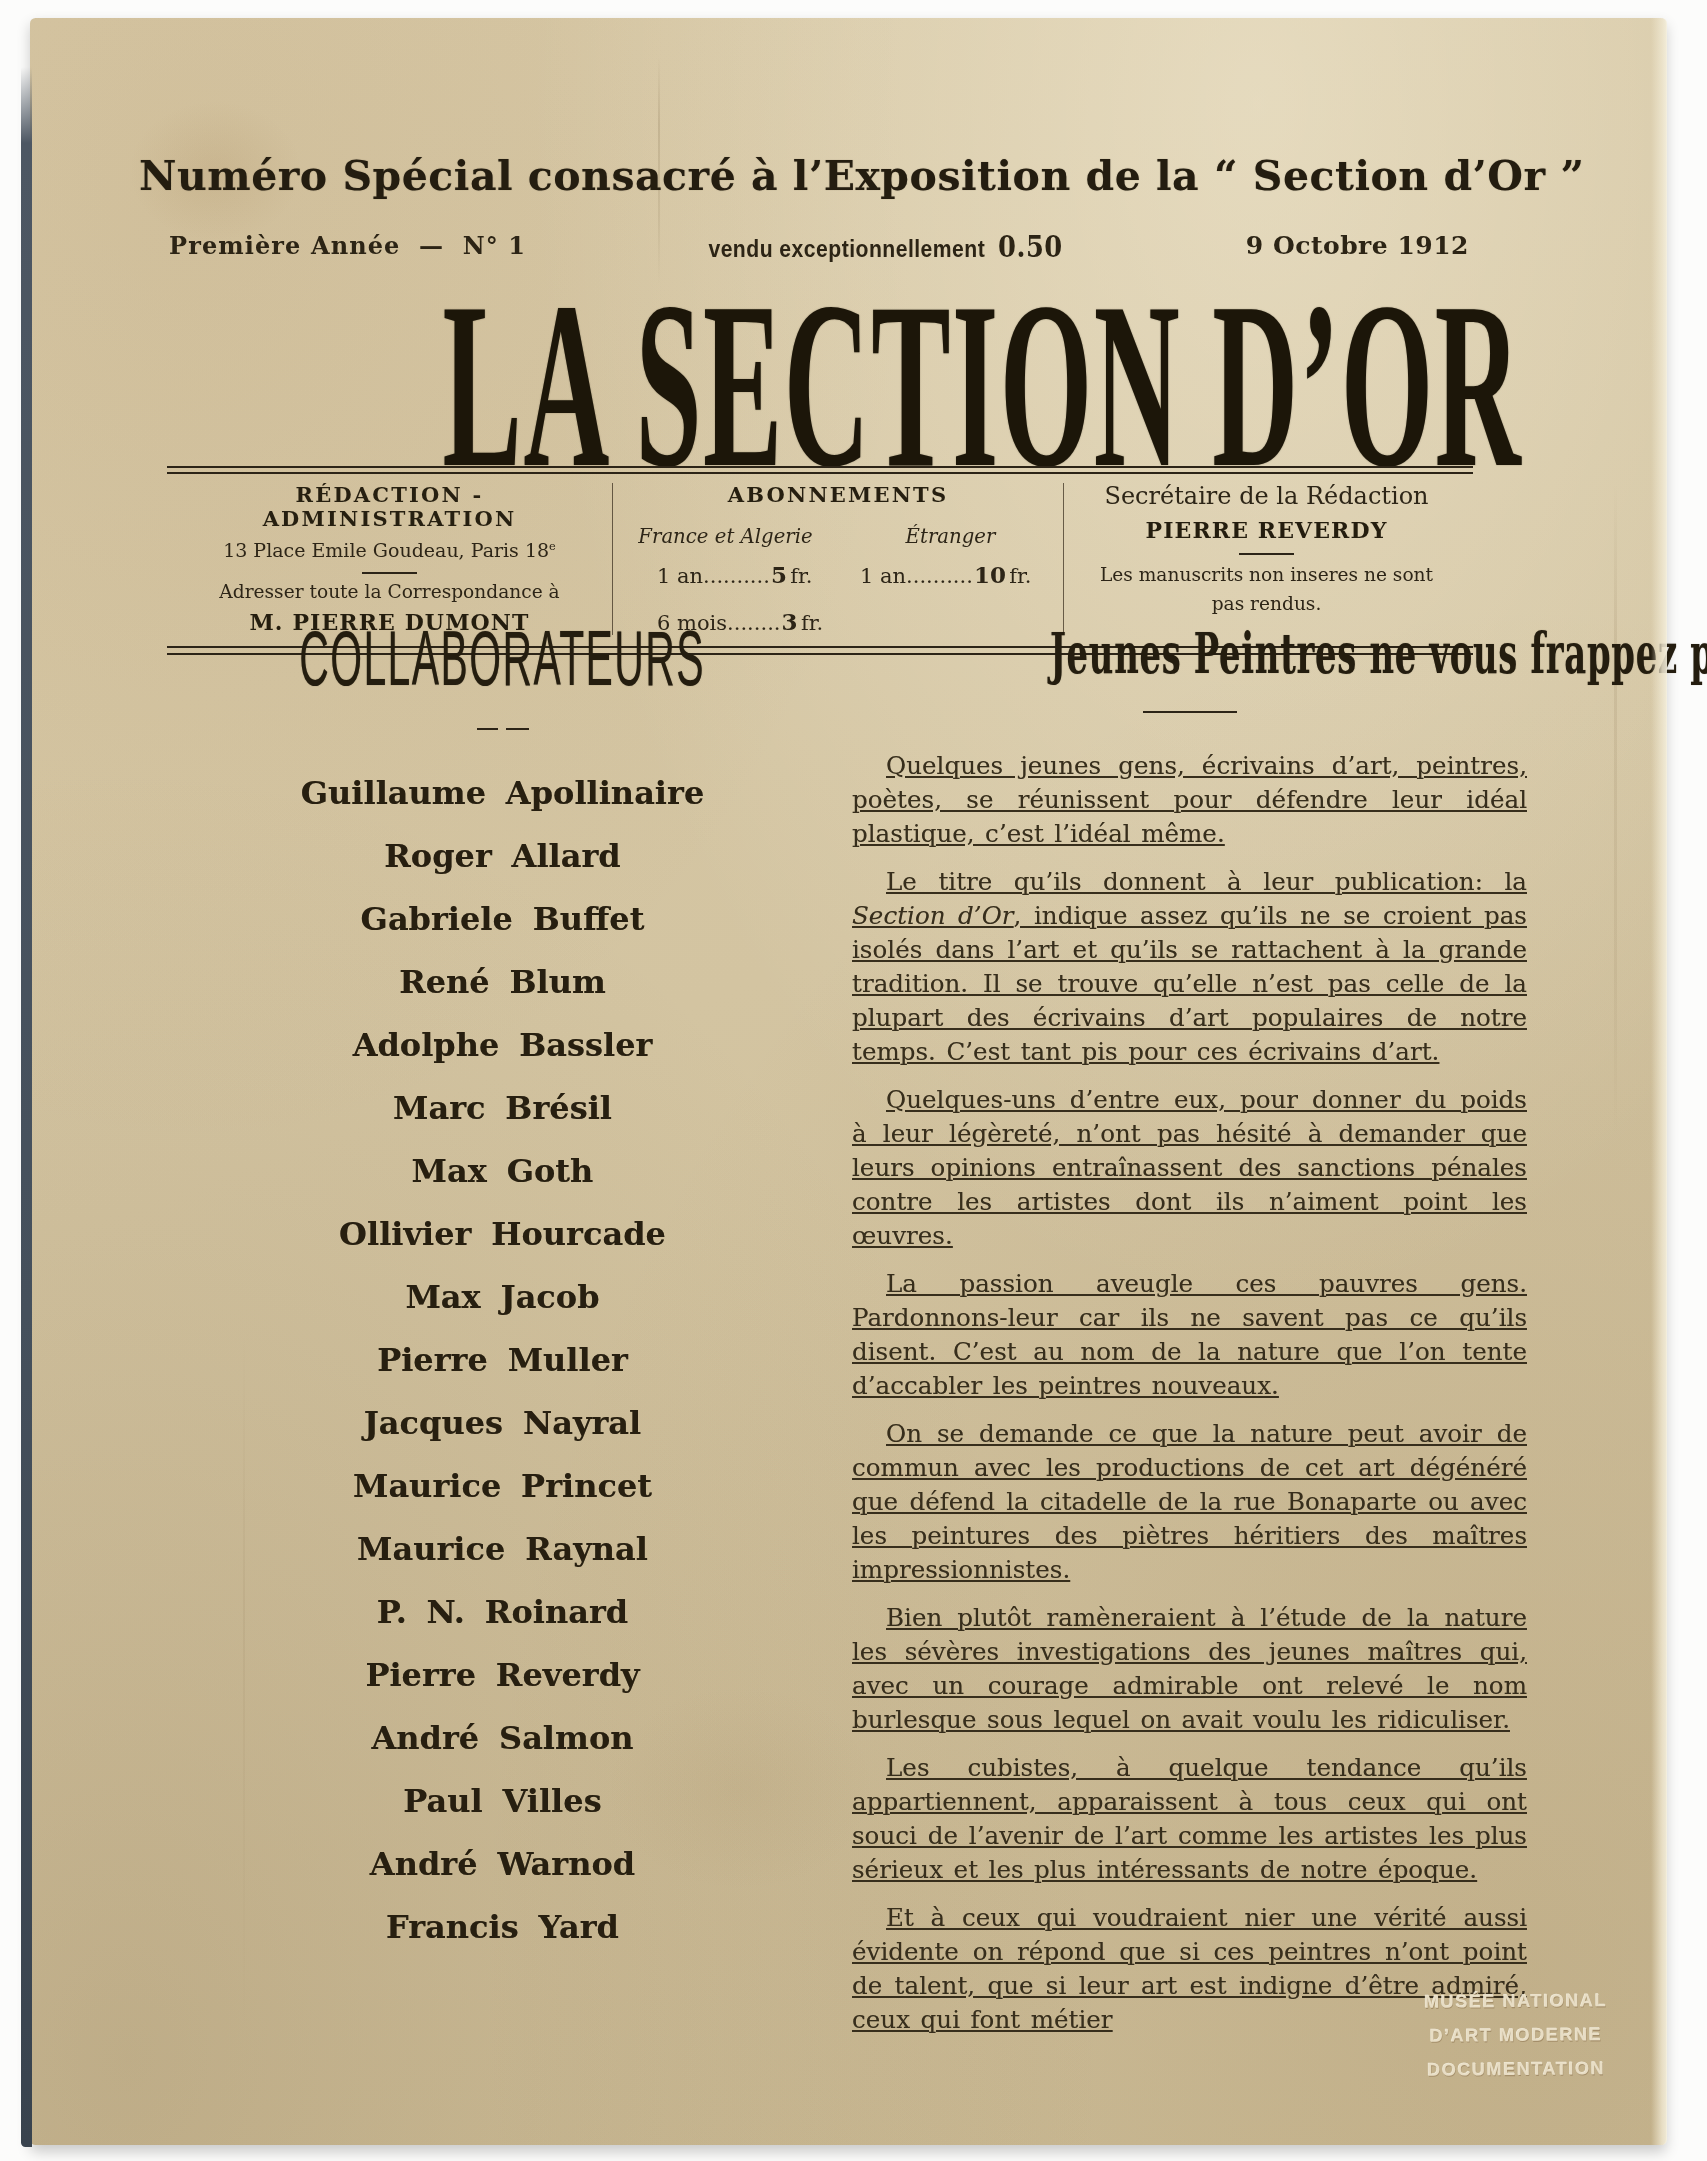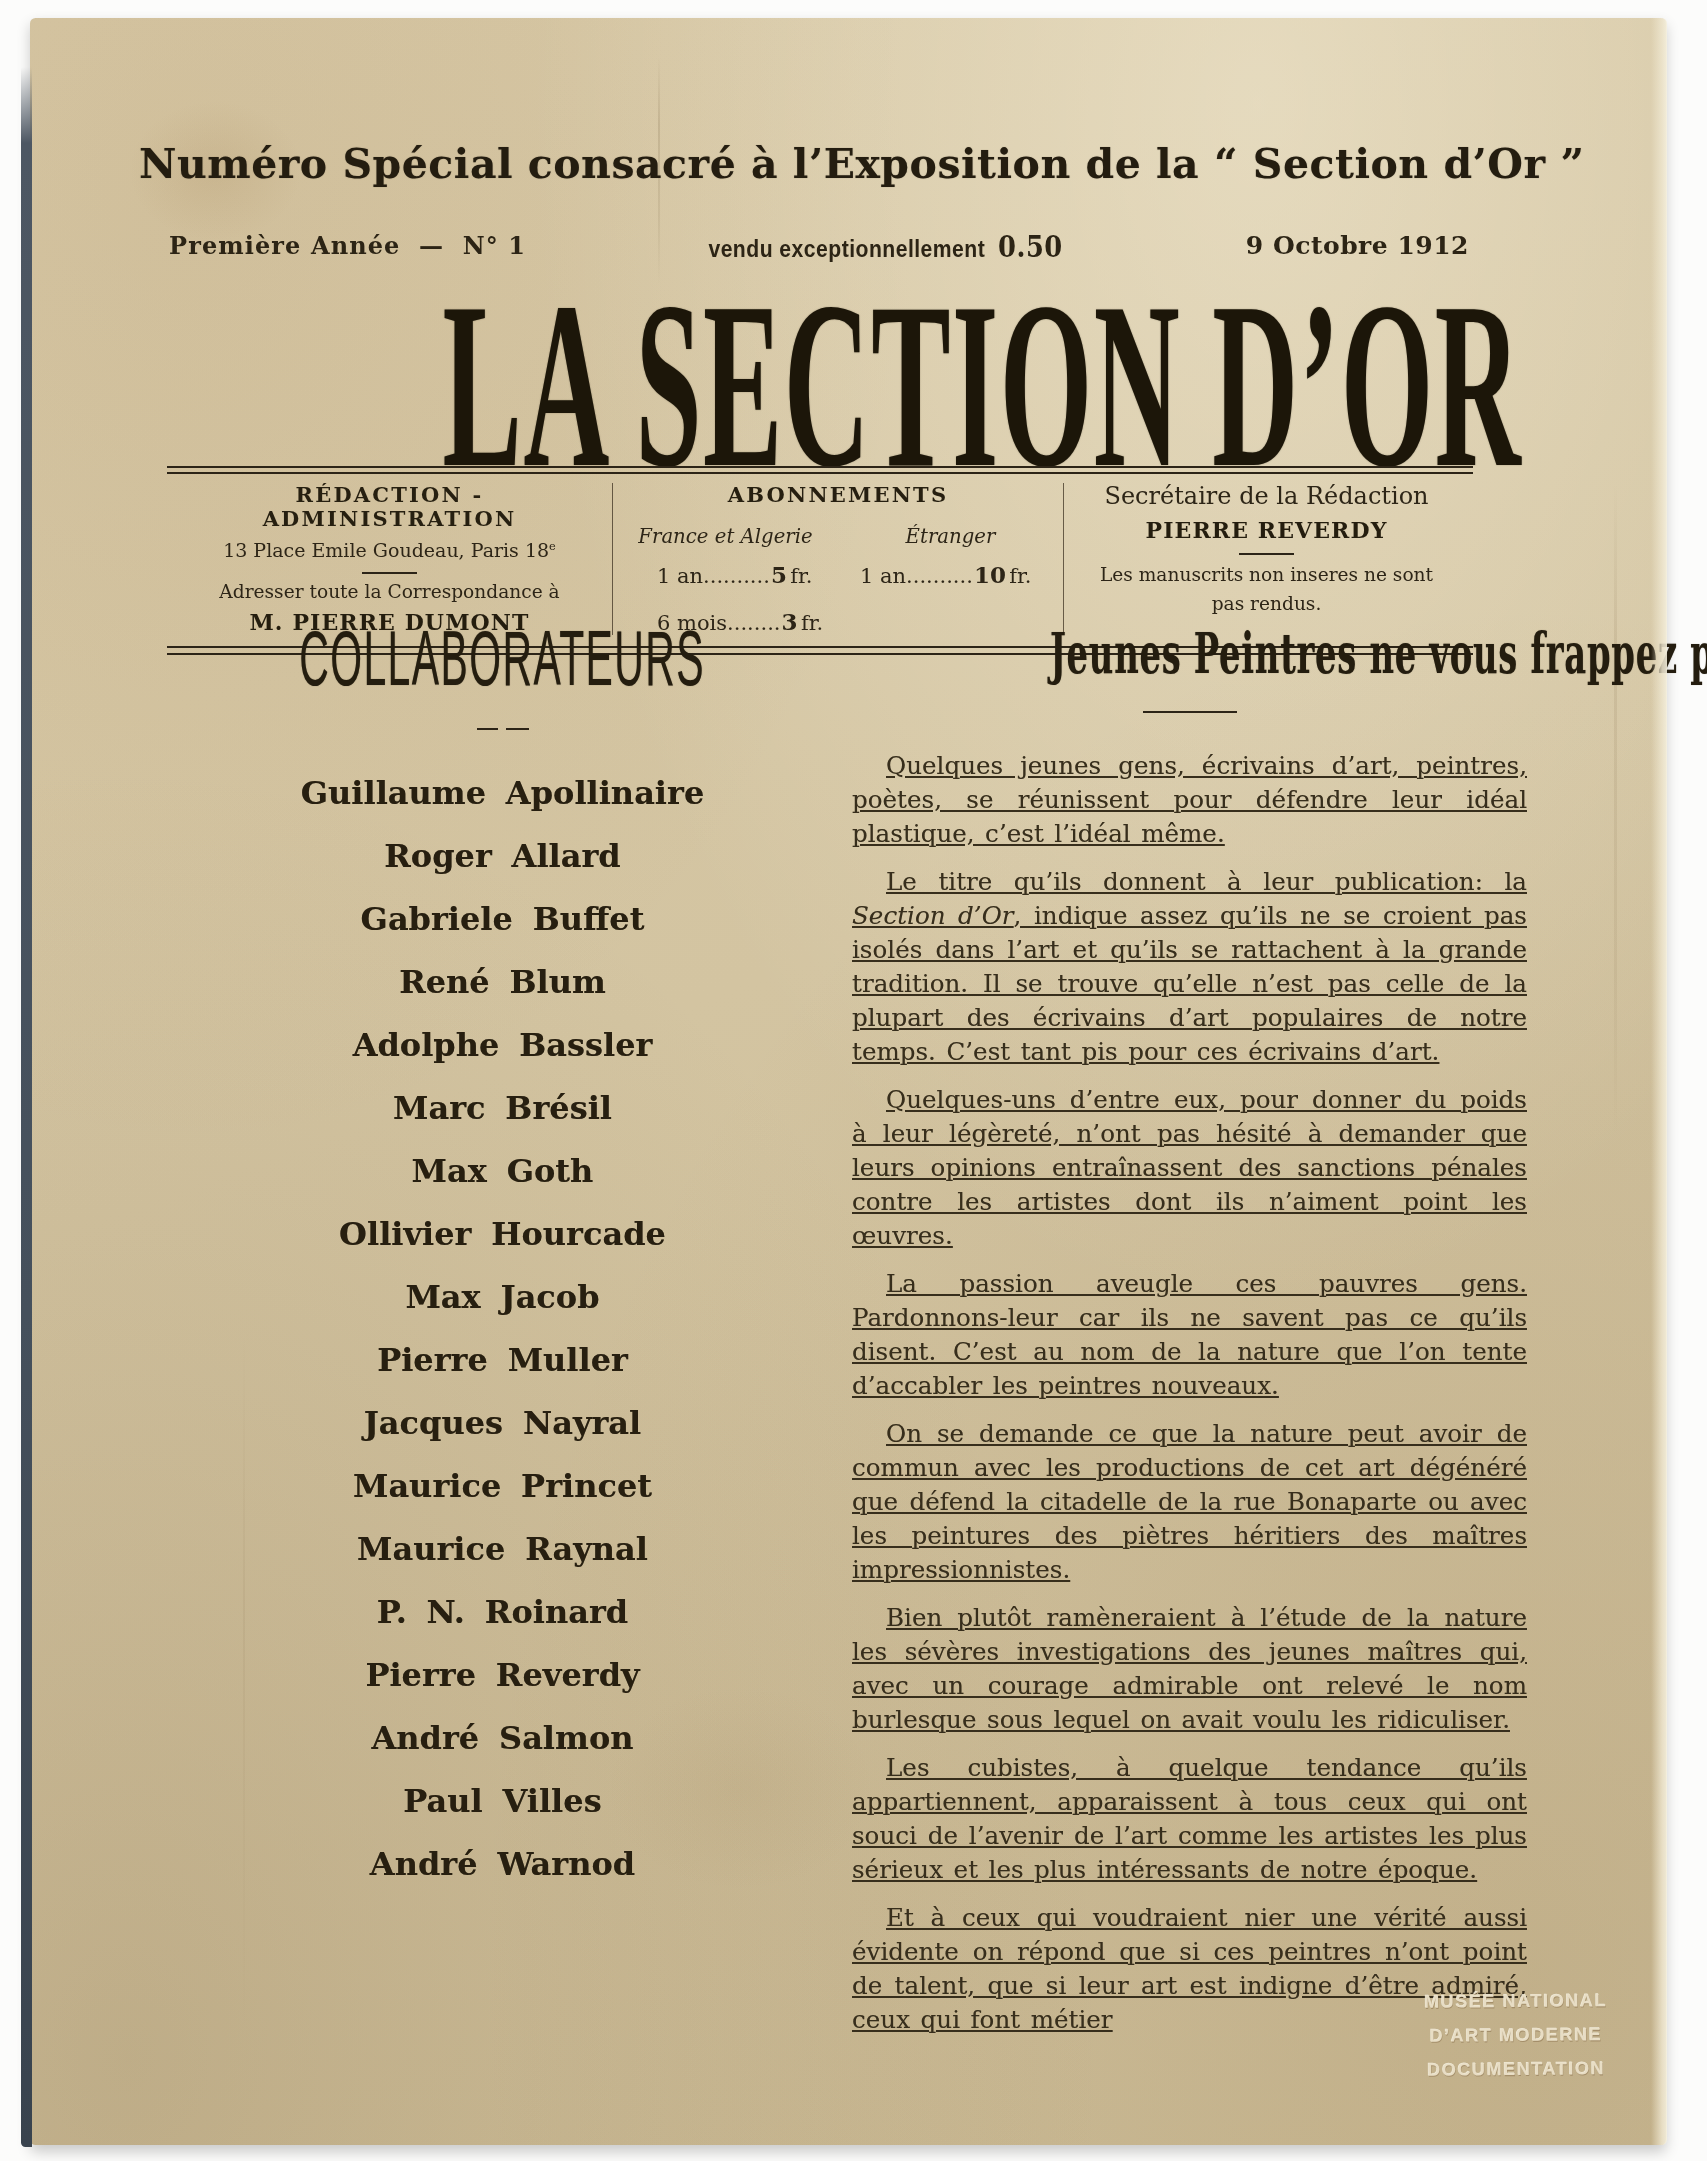--- a/index.html
+++ b/index.html
@@ -38,21 +38,21 @@
   .crease.v2{left:1584px;top:464px;width:2.7px;height:655px;
     background:linear-gradient(180deg,transparent,rgba(120,95,60,0.13) 25%,rgba(120,95,60,0.09) 75%,transparent);}
   .crease.v3{left:213px;top:1311px;width:2.2px;height:710px;
     background:linear-gradient(180deg,transparent,rgba(110,85,50,0.08) 40%,transparent);}
   .stain1{position:absolute;left:98px;top:82px;width:175px;height:142px;border-radius:50%;
     background:radial-gradient(ellipse,rgba(145,108,58,0.12),transparent 70%);}
   .stain2{position:absolute;left:574px;top:1666px;width:273px;height:208px;border-radius:50%;
     background:radial-gradient(ellipse,rgba(140,110,65,0.07),transparent 70%);}
 
   .kicker{
-    position:absolute;top:123px;left:109px;width:1382px;
+    position:absolute;top:135px;left:109px;width:1382px;
     text-align:center;font-size:41px;font-weight:bold;line-height:1.15;
     letter-spacing:0.5px;color:#241d10;white-space:nowrap;
     text-shadow:0 0 1.1px rgba(36,29,16,0.35);
   }
   .issue-row{
     position:absolute;top:213px;left:139px;width:1300px;
     display:flex;justify-content:space-between;align-items:flex-start;
     color:#2c2415;
   }
   .issue-left{font-size:24px;font-weight:bold;letter-spacing:1.1px;}
@@ -224,20 +224,21 @@
         <div class="collab-name">Max Jacob</div>
         <div class="collab-name">Pierre Muller</div>
         <div class="collab-name">Jacques Nayral</div>
         <div class="collab-name">Maurice Princet</div>
         <div class="collab-name">Maurice Raynal</div>
         <div class="collab-name">P. N. Roinard</div>
         <div class="collab-name">Pierre Reverdy</div>
         <div class="collab-name">André Salmon</div>
         <div class="collab-name">Paul Villes</div>
         <div class="collab-name">André Warnod</div>
+        <div class="collab-name">Francis Yard</div>
       </div>
   </div>
 
   <div class="article">
     <div class="article-title">
       <span class="at">Jeunes Peintres ne vous frappez pas !</span>
     </div>
     <div class="article-divider">
         <div class="bar"></div>
       </div>

